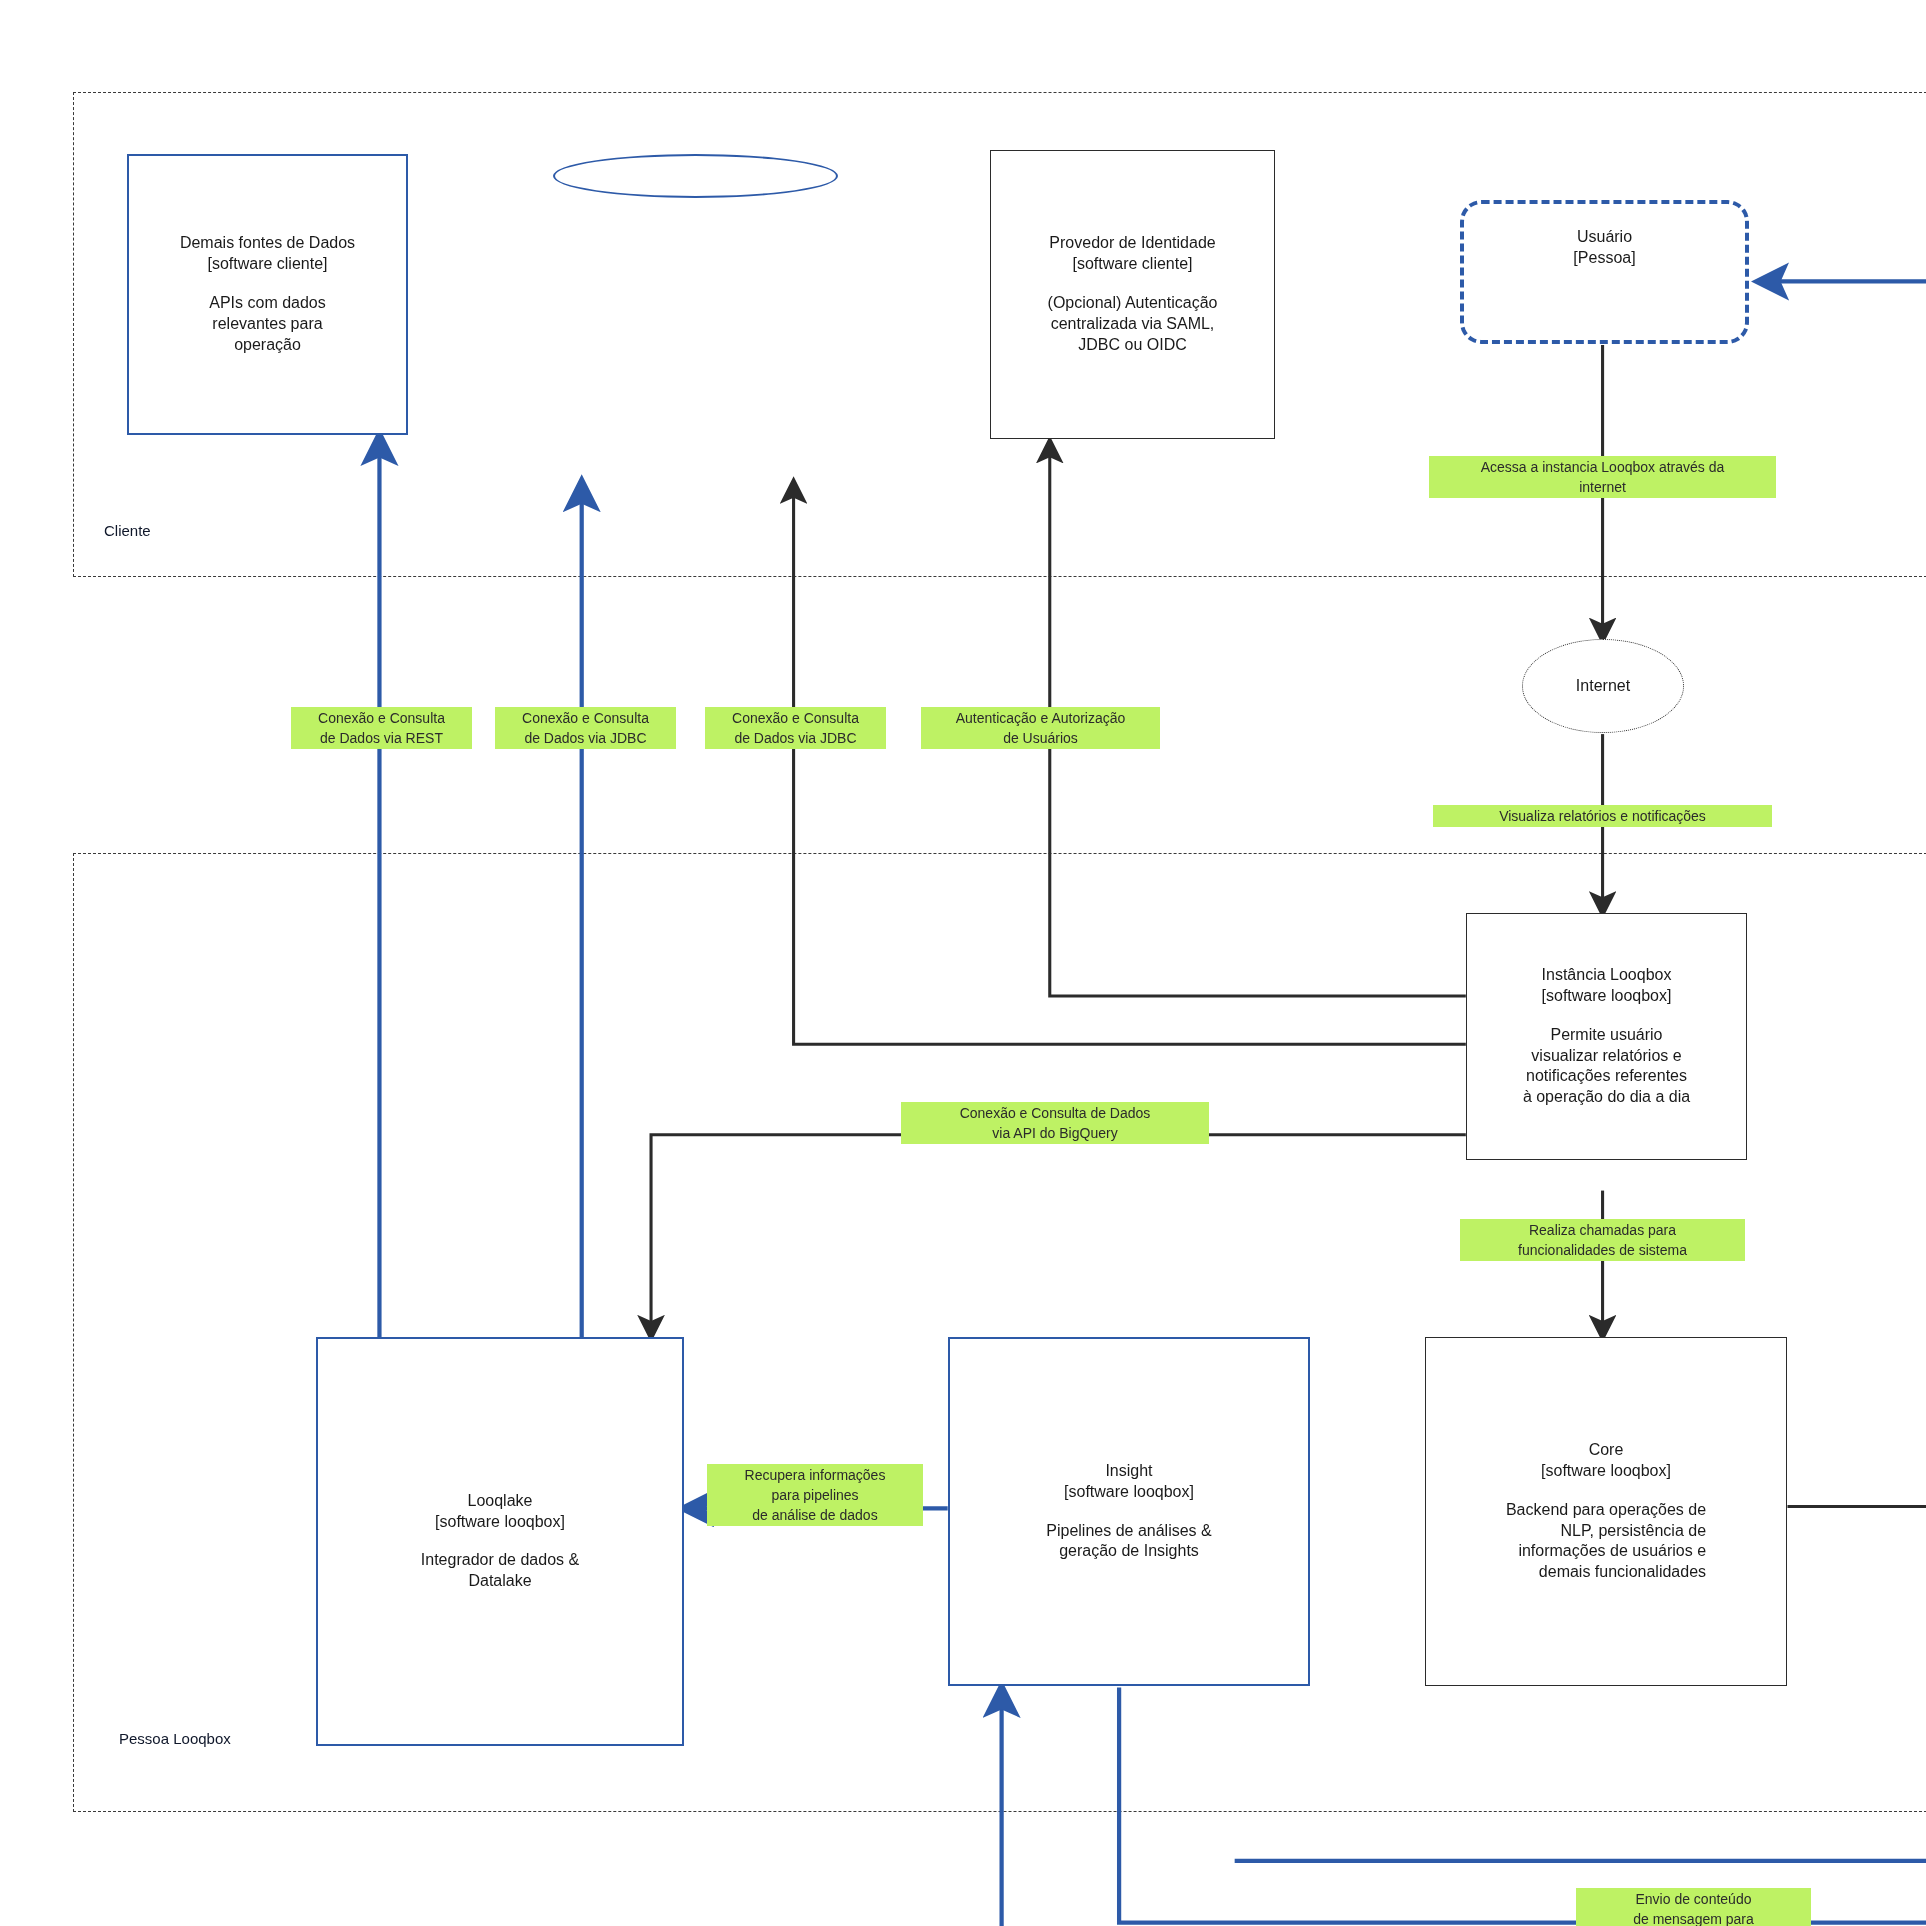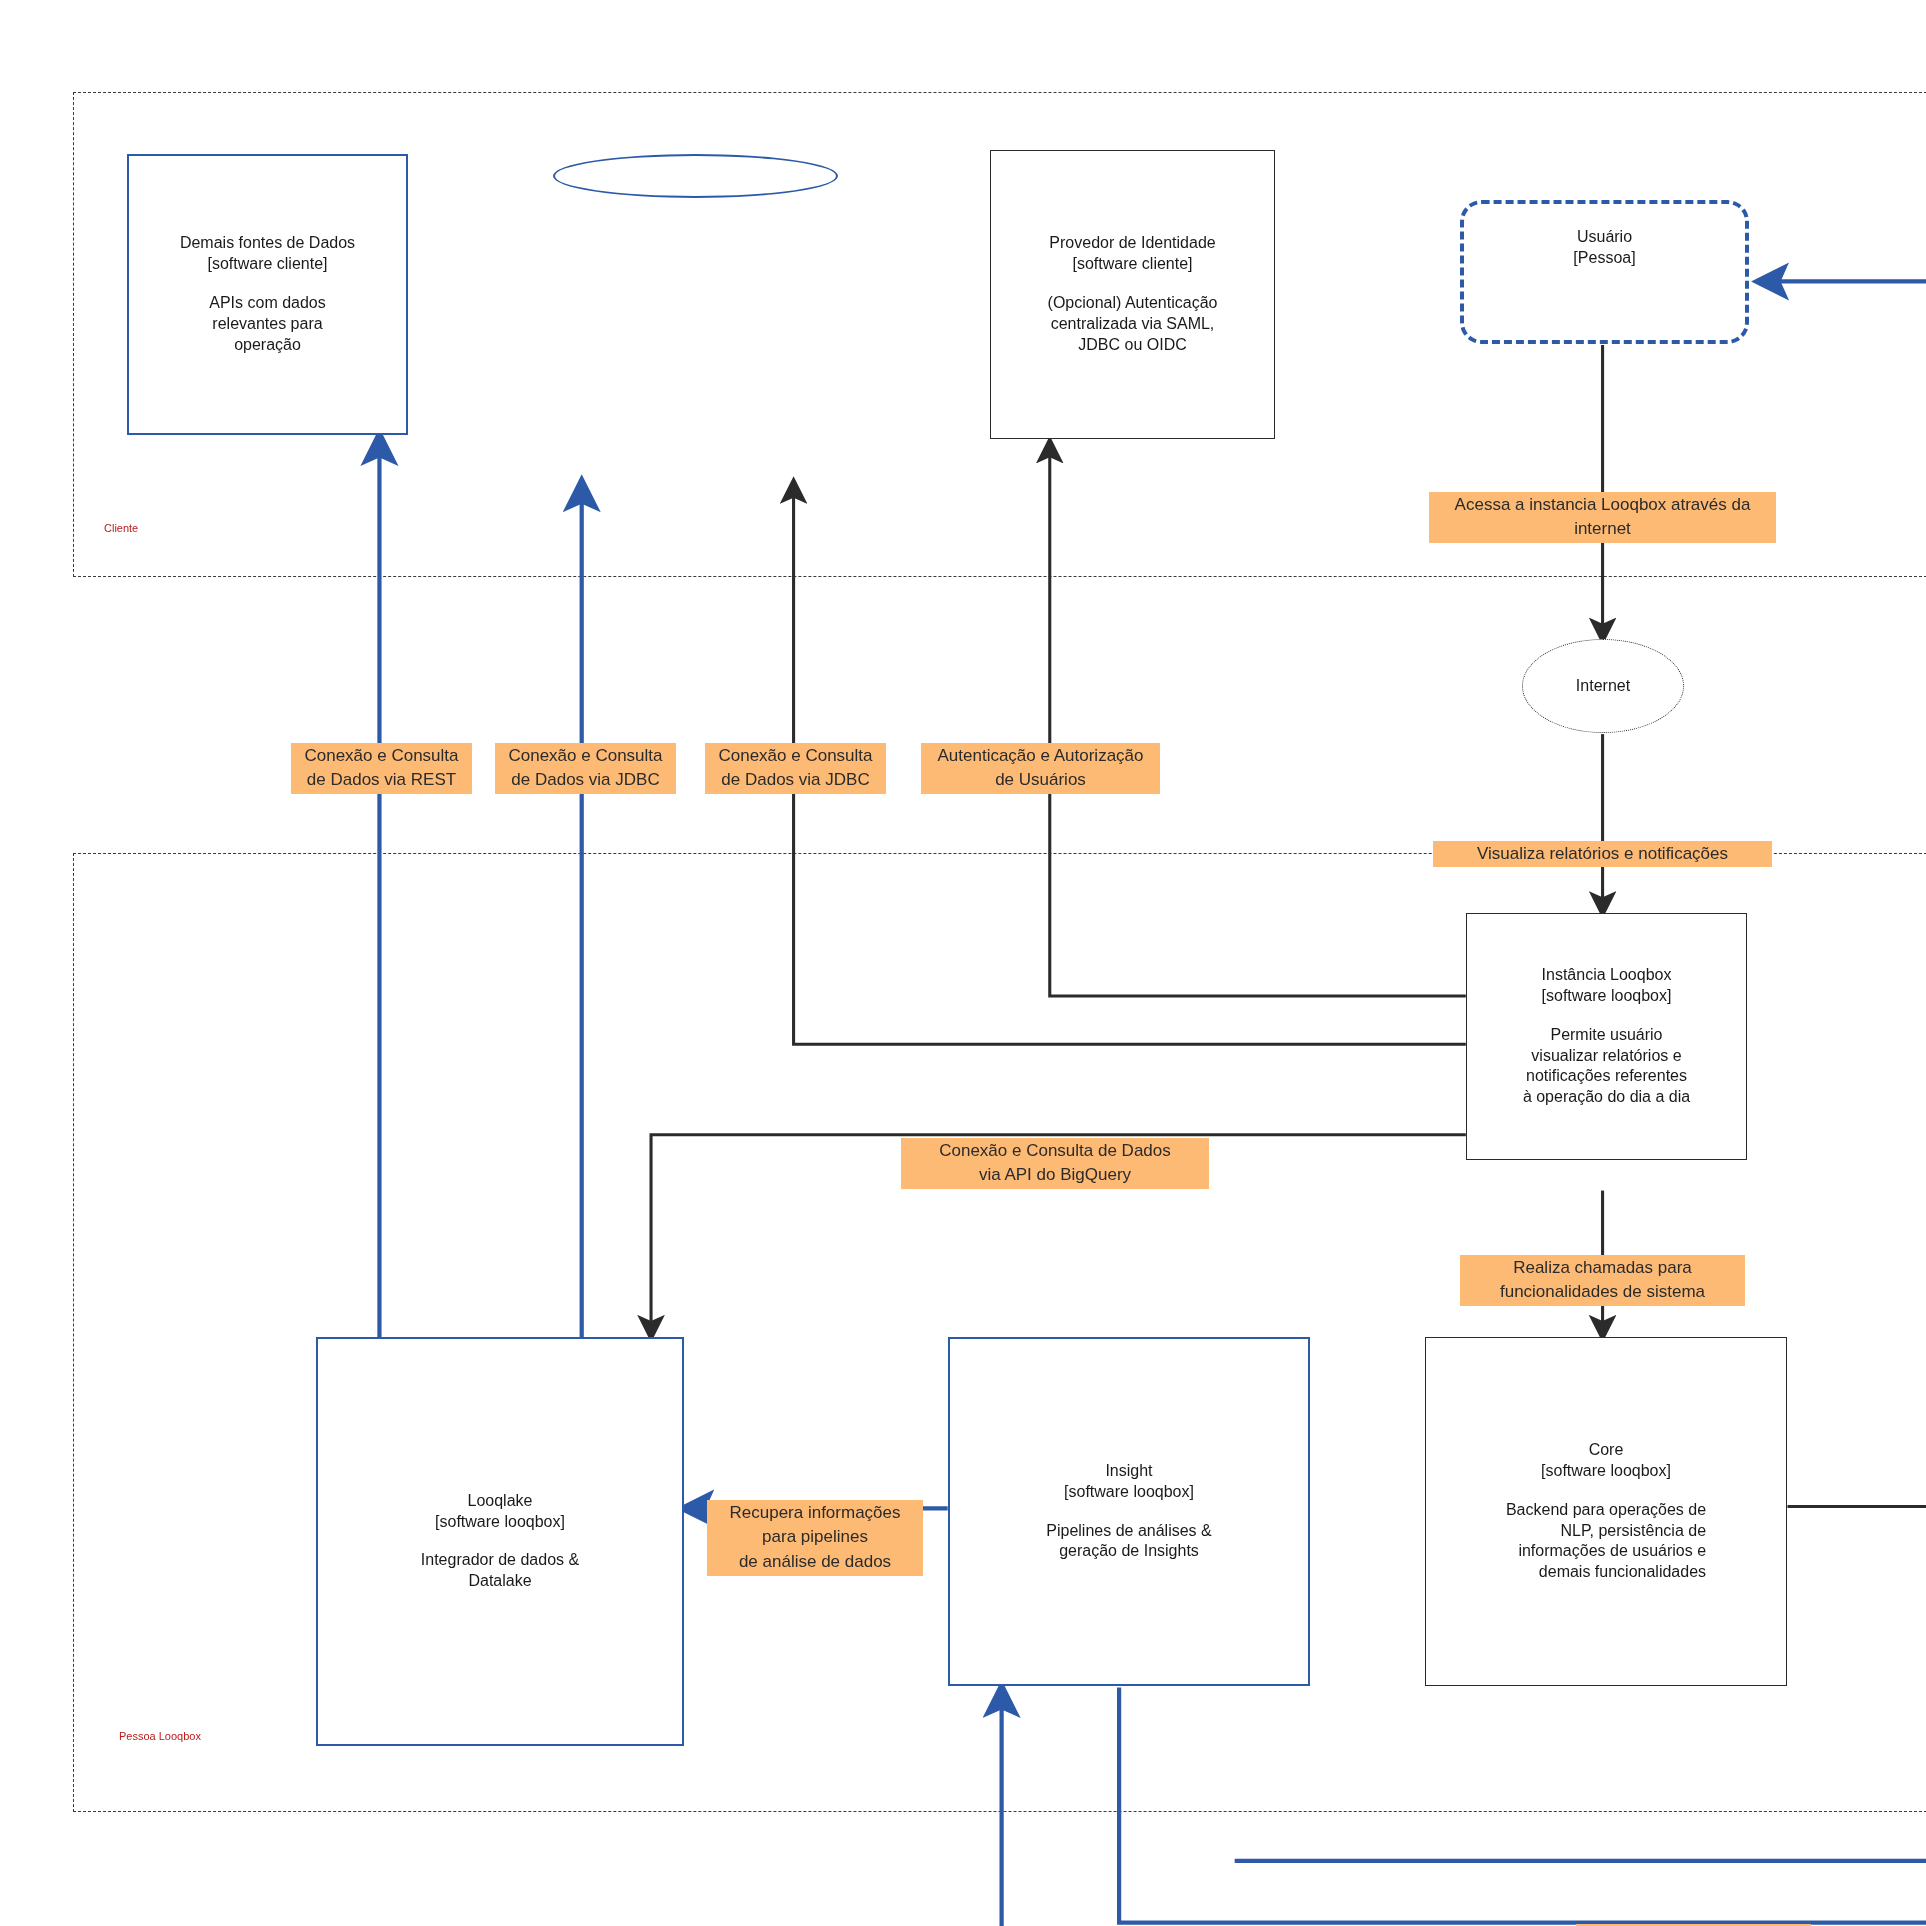--- a/index.html
+++ b/index.html
@@ -2,37 +2,37 @@
 <html style="font-size:6.2px"><head>
 <meta charset="utf-8">
 <style>
   html,body{margin:0;padding:0;background:#ffffff;}
   body{font-family:"Liberation Sans",sans-serif;}
   #canvas{position:relative;width:2828px;height:2083px;background:#fff;overflow:hidden;}
   svg.wires{position:absolute;left:0;top:0;width:2828px;height:2083px;pointer-events:none;}
 
   .container-box{position:absolute;box-sizing:border-box;}
   .container-box.dashed-dark{border:1.5px dashed #3a3a3a;}
-  .container-label{position:absolute;color:#b91c1c;font-size:11px;white-space:nowrap;}
+  .container-label{position:absolute;color:#0f172a;font-size:15px;white-space:nowrap;}
 
   .node{position:absolute;box-sizing:border-box;display:flex;flex-direction:column;
         align-items:center;justify-content:center;text-align:center;background:#fff;
         color:#1a1a1a;overflow:hidden;}
   .node .title{font-size:16px;line-height:1.30;}
   .node .desc{font-size:16px;line-height:1.30;margin-top:1.15em;}
   .node.blue{border:2.7px solid #2d5aa8;}
   .node.thin{border:1.2px solid #2b2b2b;}
   .node.person{border:4.2px dashed #2d5aa8;border-radius:21.6px;justify-content:flex-start;padding-top:23px;}
   .node.cyl{border:2.7px solid #2d5aa8;border-radius:50% / 11%;}
 
   .circlenode{position:absolute;box-sizing:border-box;border:1.5px dotted #2b2b2b;border-radius:50%;
         display:flex;align-items:center;justify-content:center;background:#fff;color:#1a1a1a;font-size:16px;}
 
-  .edge-label{position:absolute;color:#2b2b2b;font-size:17px;line-height:1.45;text-align:center;
-        white-space:pre-line;background:#fdba74;padding:0.8px 3.1px;box-sizing:border-box;margin-top:36px;}
+  .edge-label{position:absolute;color:#2b2b2b;font-size:14px;line-height:1.45;text-align:center;
+        white-space:pre-line;background:#bef264;padding:0.8px 3.1px;box-sizing:border-box;}
 </style>
 </head>
 <body>
 
 <div id="canvas">
 
   <div class="container-box dashed-dark" style="left:73px;top:92px;width:1864px;height:485px;"></div>
   <div class="container-label" style="left:104px;top:522px;">Cliente</div>
 
   <div class="container-box dashed-dark" style="left:73px;top:853px;width:1864px;height:959px;"></div>

